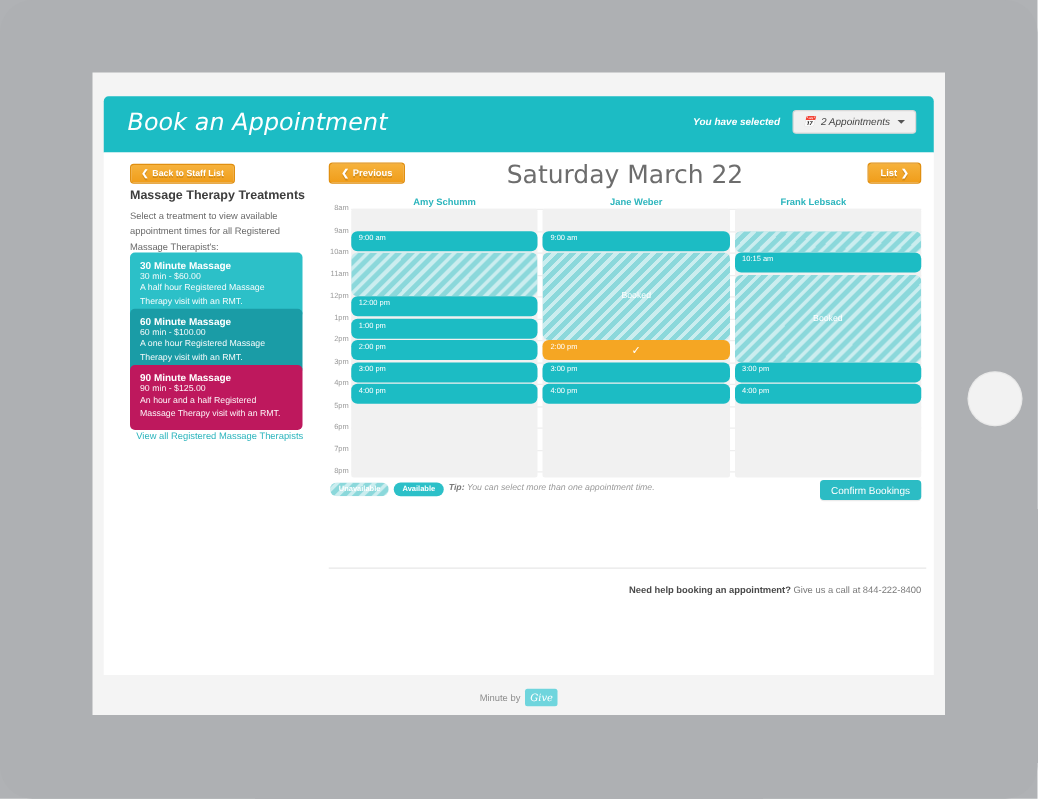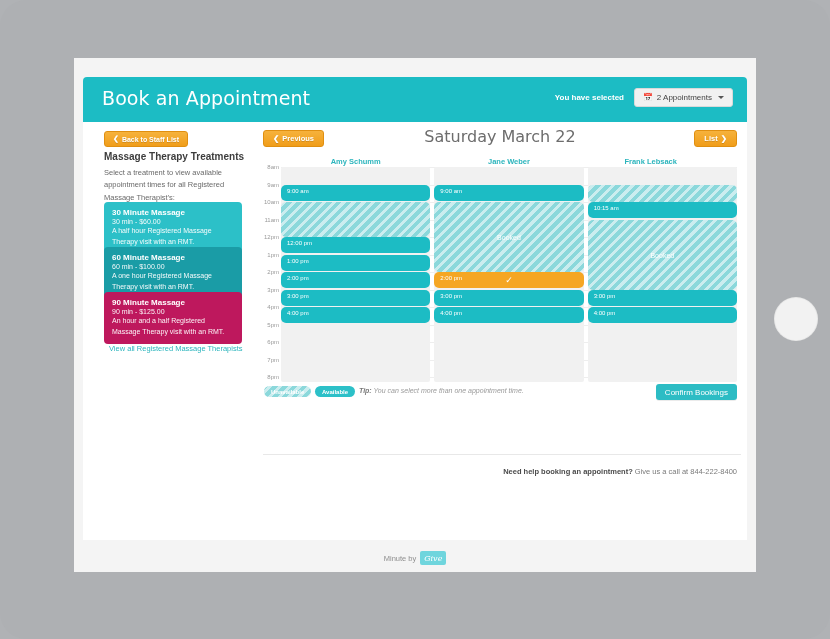--- a/index.html
+++ b/index.html
@@ -32,20 +32,21 @@
     background:#f4f4f4;
     overflow:hidden;
   }
 
   
   #app-header{
     position:absolute;left:9px;top:19px;width:664px;height:45px;
     background:#1cbcc4;
     border-radius:4px 4px 0 0;
     box-sizing:border-box;
+    font-style:italic;
   }
   #app-title{
     position:absolute;left:19px;top:10px;
     font-size:19px;font-weight:400;color:#ffffff;
     letter-spacing:.1px;
     font-family:"DejaVu Sans", sans-serif;
   }
   #selected-label{
     position:absolute;right:123px;top:16px;
     font-size:8px;color:#ffffff;font-weight:bold;
@@ -125,21 +126,21 @@
     position:absolute;right:10px;top:8px;
     height:15px;padding:0 9px;
     background:linear-gradient(#f6b23c,#f09d1a);
     border:1px solid #e08f10;border-radius:3px;
     display:flex;align-items:center;gap:3px;
     font-size:7.5px;color:#fff;font-weight:bold;cursor:pointer;
     text-shadow:0 1px 0 rgba(0,0,0,.15);
   }
   #date-title{
     position:absolute;left:0;right:0;top:5px;text-align:center;
-    font-size:16px;color:#6d6d6d;font-weight:400;
+    font-size:20px;color:#6d6d6d;font-weight:400;
     font-family:"DejaVu Sans", sans-serif;
   }
   .staff-name{
     position:absolute;top:35px;
     font-size:7.5px;font-weight:bold;color:#2cb5bd;text-align:center;
   }
 
   
   #grid{position:absolute;left:0;top:45px;width:494px;height:215px;}
   .hour-label{

